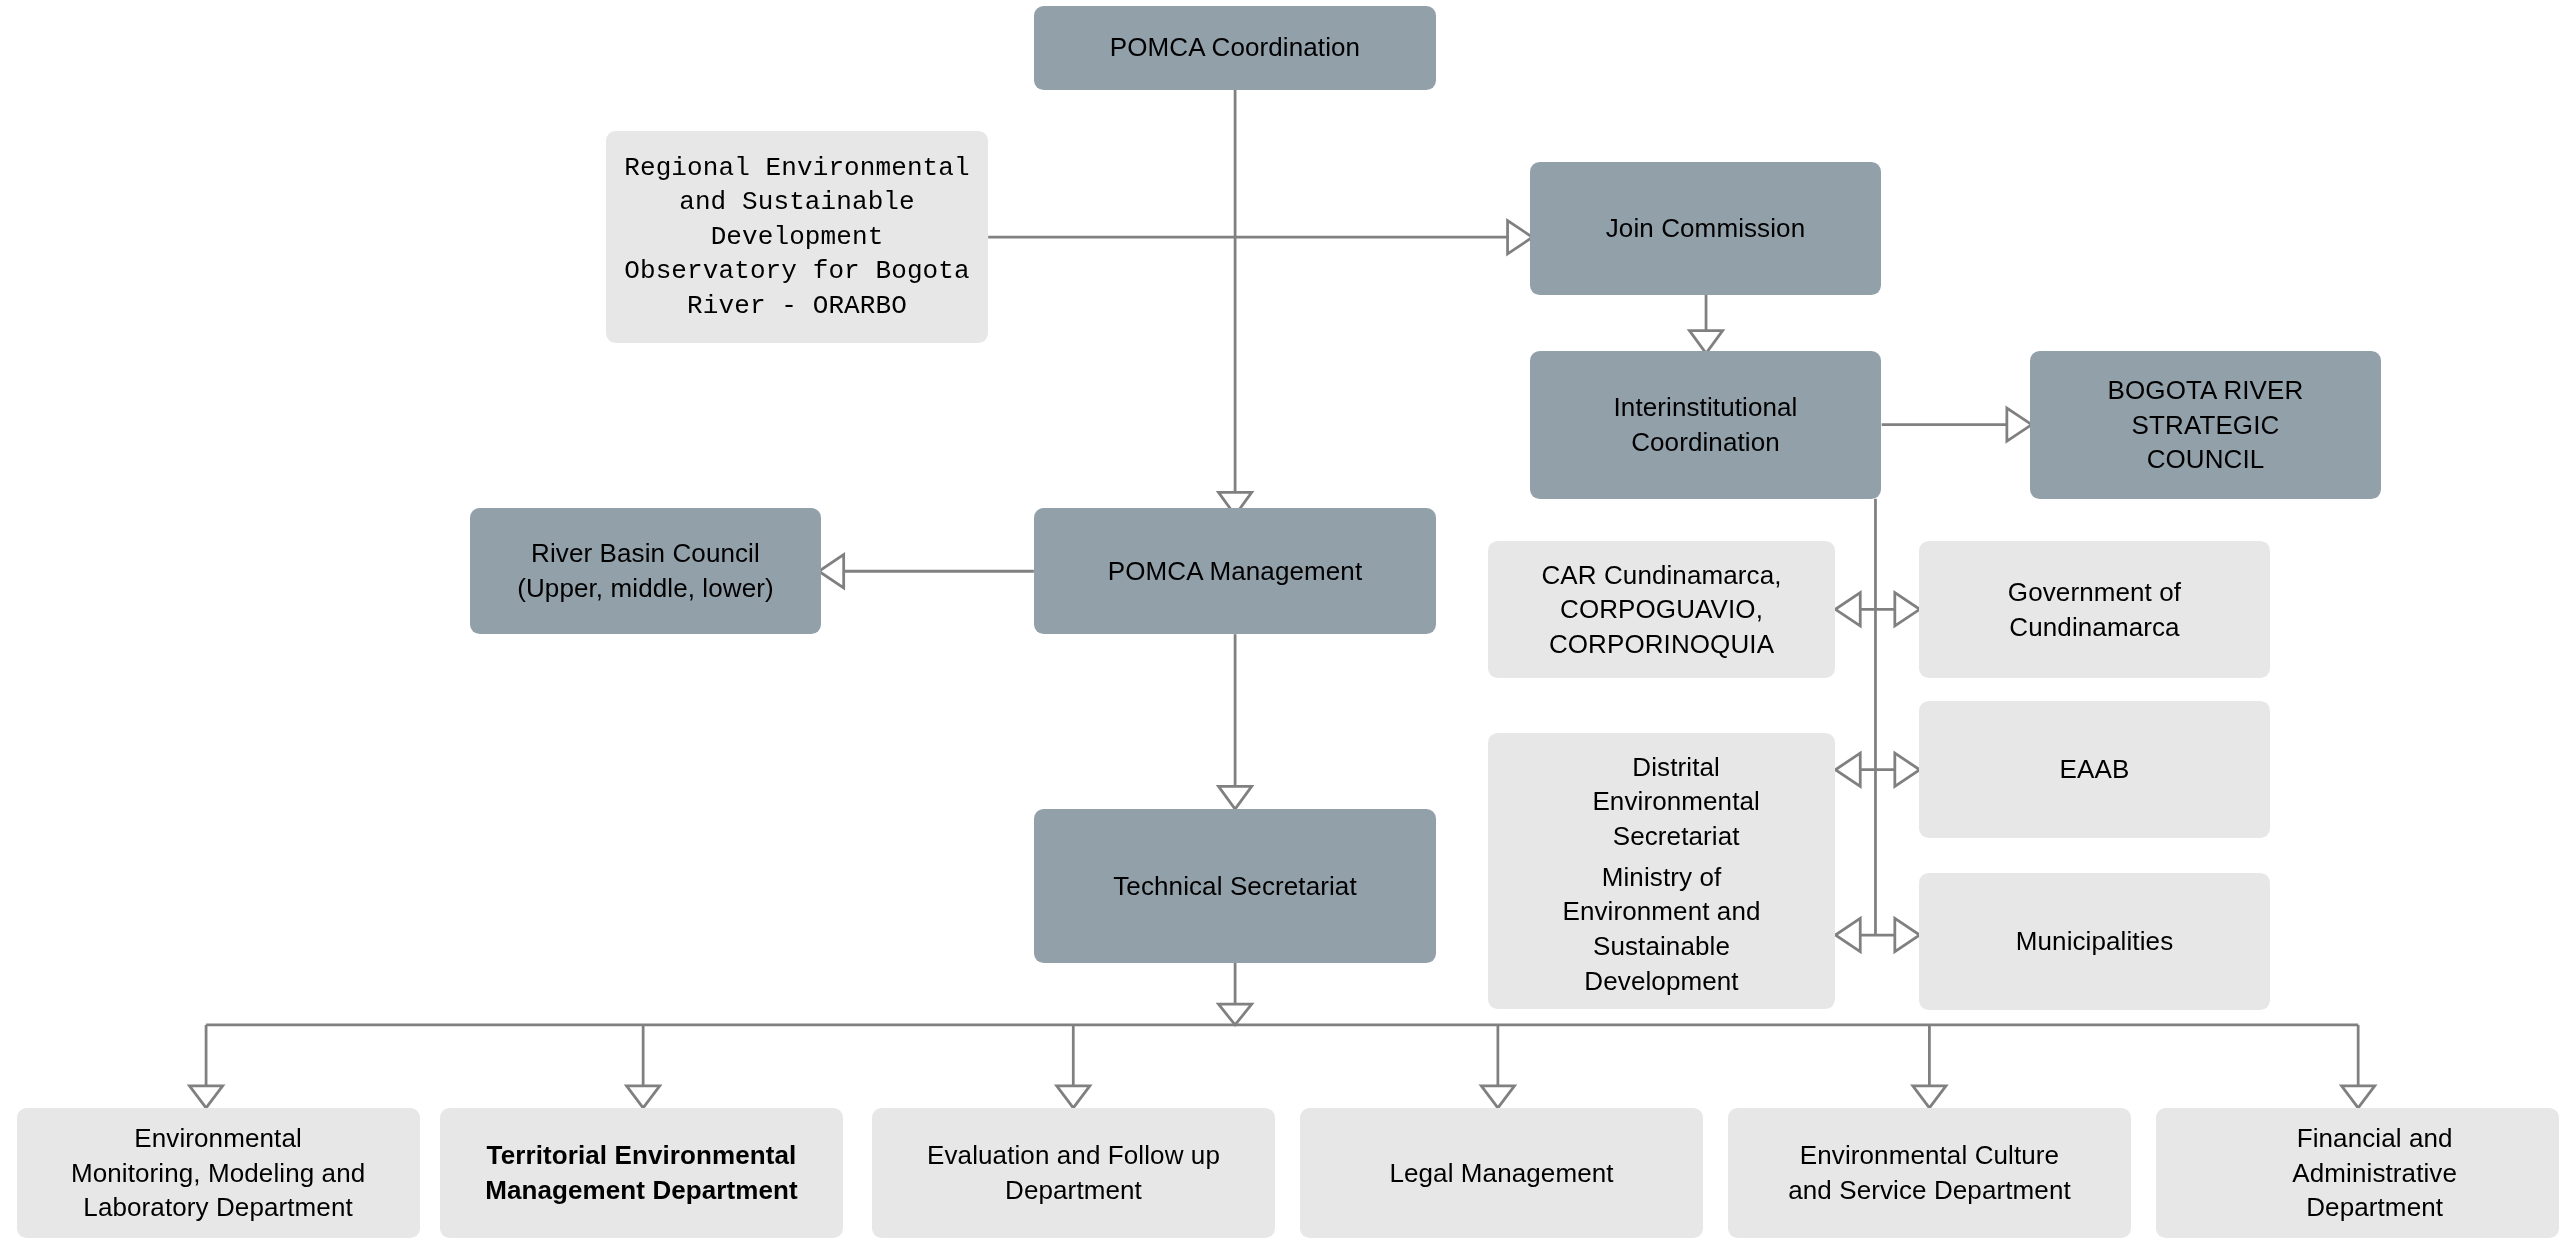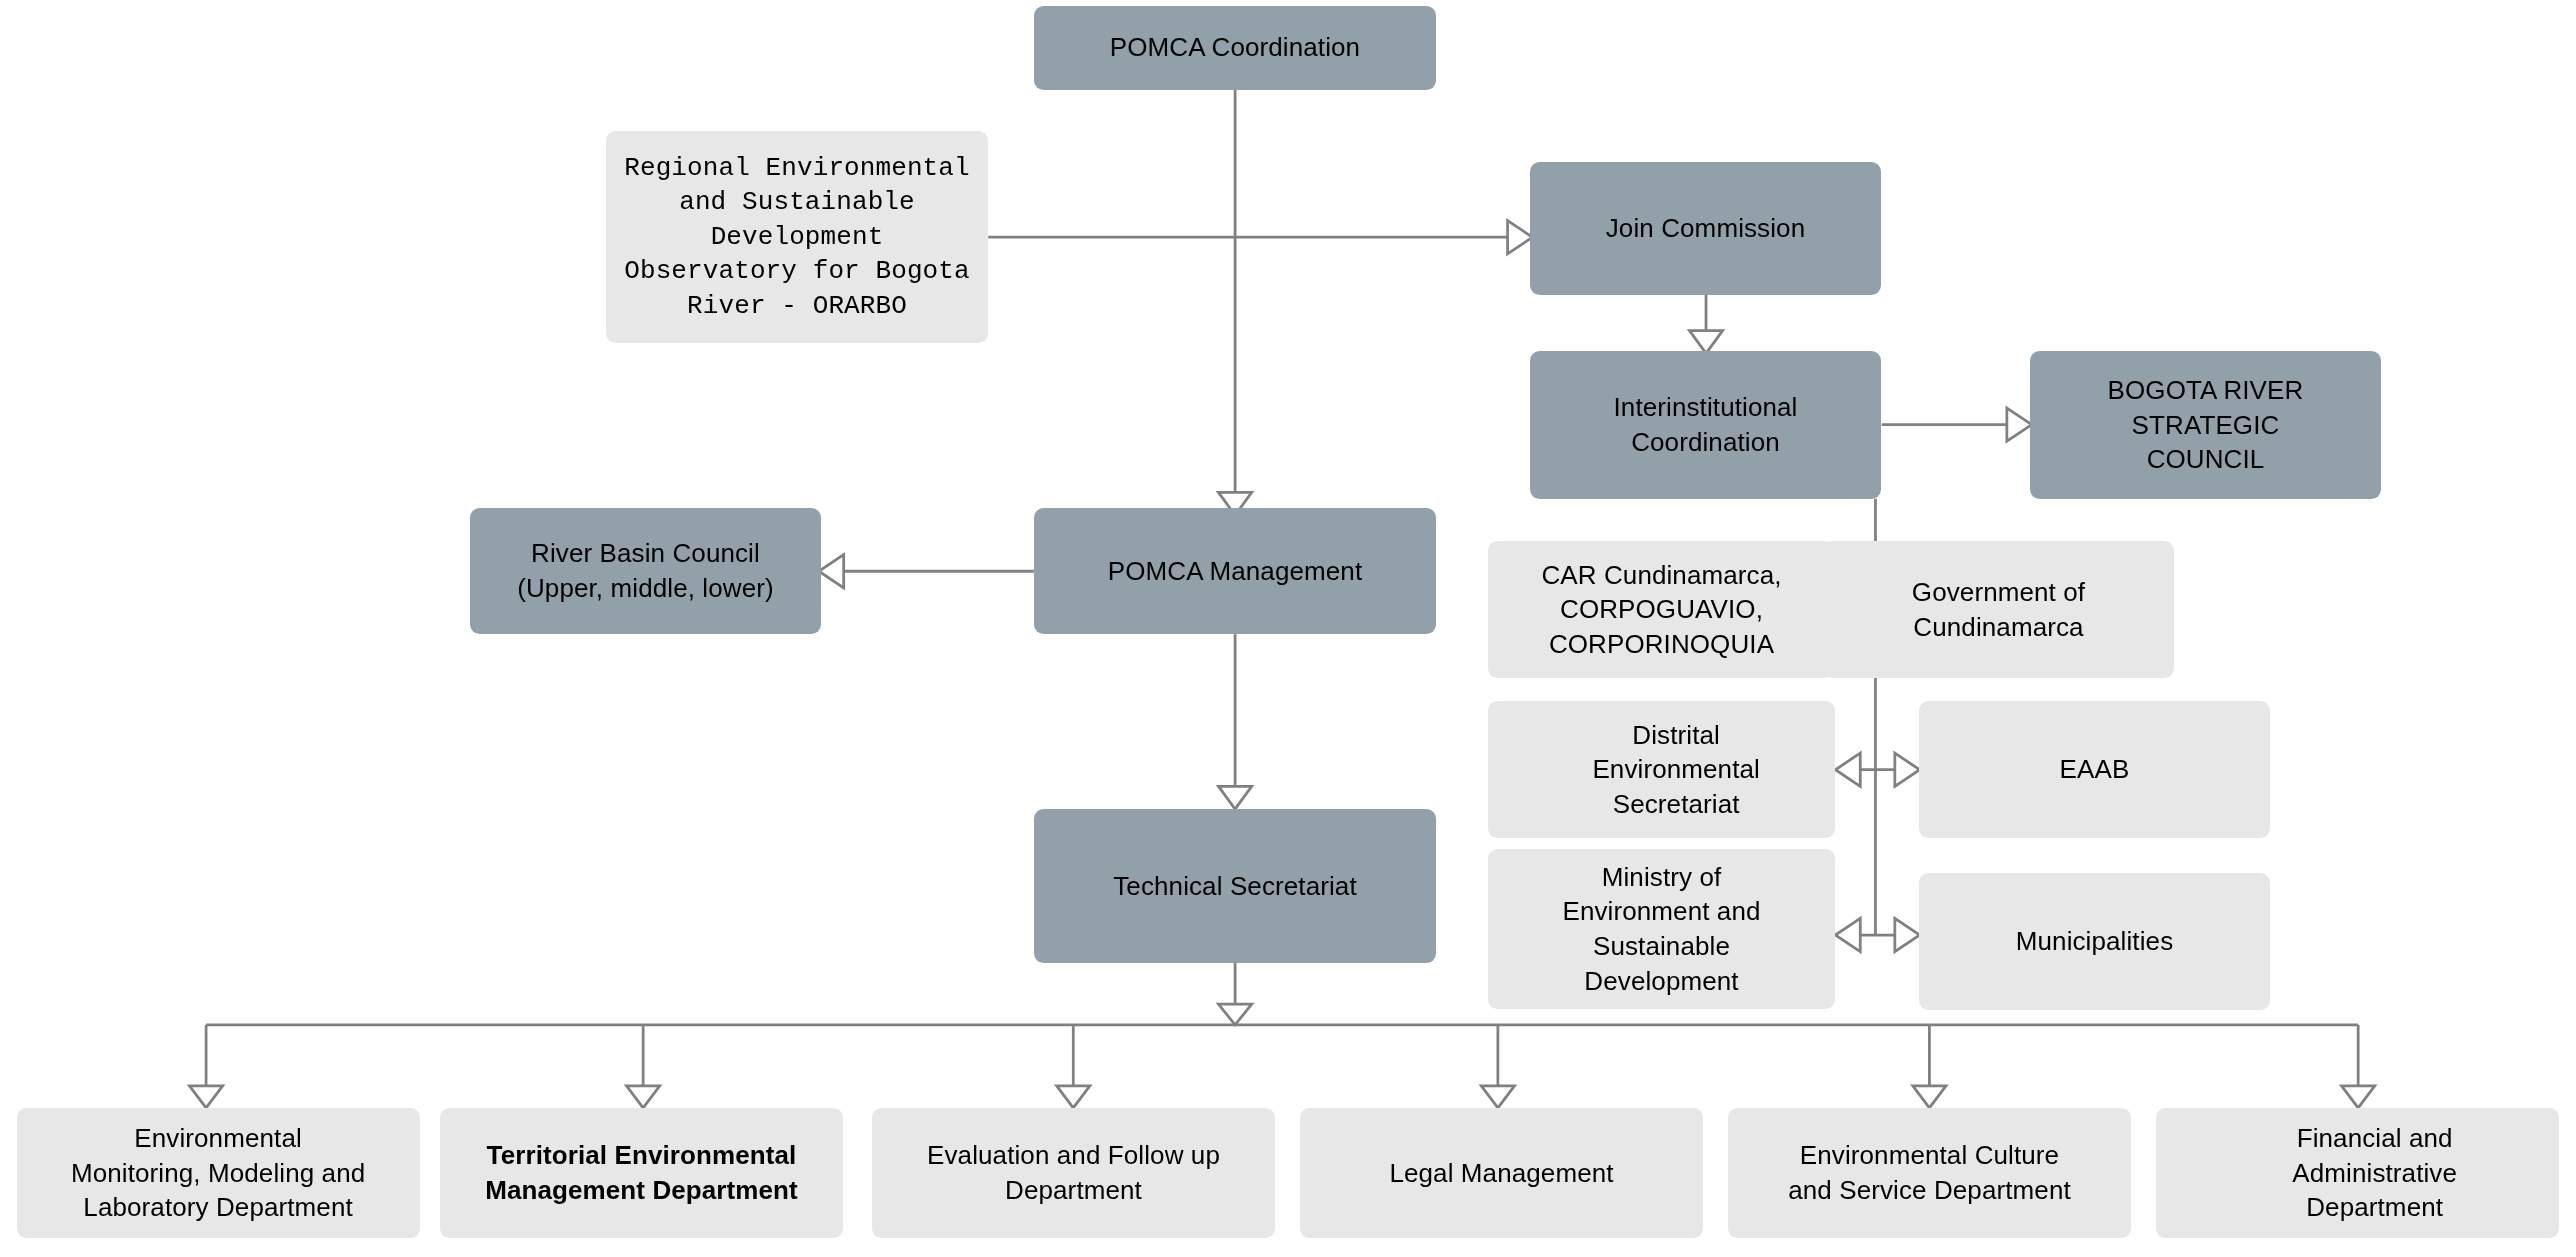--- a/index.html
+++ b/index.html
@@ -128,23 +128,23 @@
 Coordination</div>
   <div class="node node-dark" style="left:2030px;top:351px;width:351px;height:148px;">BOGOTA RIVER
 STRATEGIC
 COUNCIL</div>
   <div class="node node-dark" style="left:1034px;top:508px;width:402px;height:126px;">POMCA  Management</div>
   <div class="node node-dark" style="left:470px;top:508px;width:351px;height:126px;">River Basin Council
 (Upper, middle, lower)</div>
   <div class="node node-light" style="left:1488px;top:541px;width:347px;height:137px;">CAR Cundinamarca,
 CORPOGUAVIO,
 CORPORINOQUIA</div>
-  <div class="node node-light" style="left:1823px;top:541px;width:351px;height:137px;">Government of
+  <div class="node node-light" style="left:1919px;top:541px;width:351px;height:137px;">Government of
 Cundinamarca</div>
-  <div class="node node-light" style="left:1488px;top:701px;width:347px;height:137px;padding-left:39px;">Distrital
+  <div class="node node-light" style="left:1488px;top:733px;width:347px;height:137px;padding-left:39px;">Distrital
 Environmental
 Secretariat</div>
   <div class="node node-light" style="left:1919px;top:701px;width:351px;height:137px;">EAAB</div>
   <div class="node node-light" style="left:1488px;top:849px;width:347px;height:160px;">Ministry of
 Environment and
 Sustainable
 Development</div>
   <div class="node node-light" style="left:1919px;top:873px;width:351px;height:137px;">Municipalities</div>
   <div class="node node-dark" style="left:1034px;top:809px;width:402px;height:154px;">Technical Secretariat</div>
 

